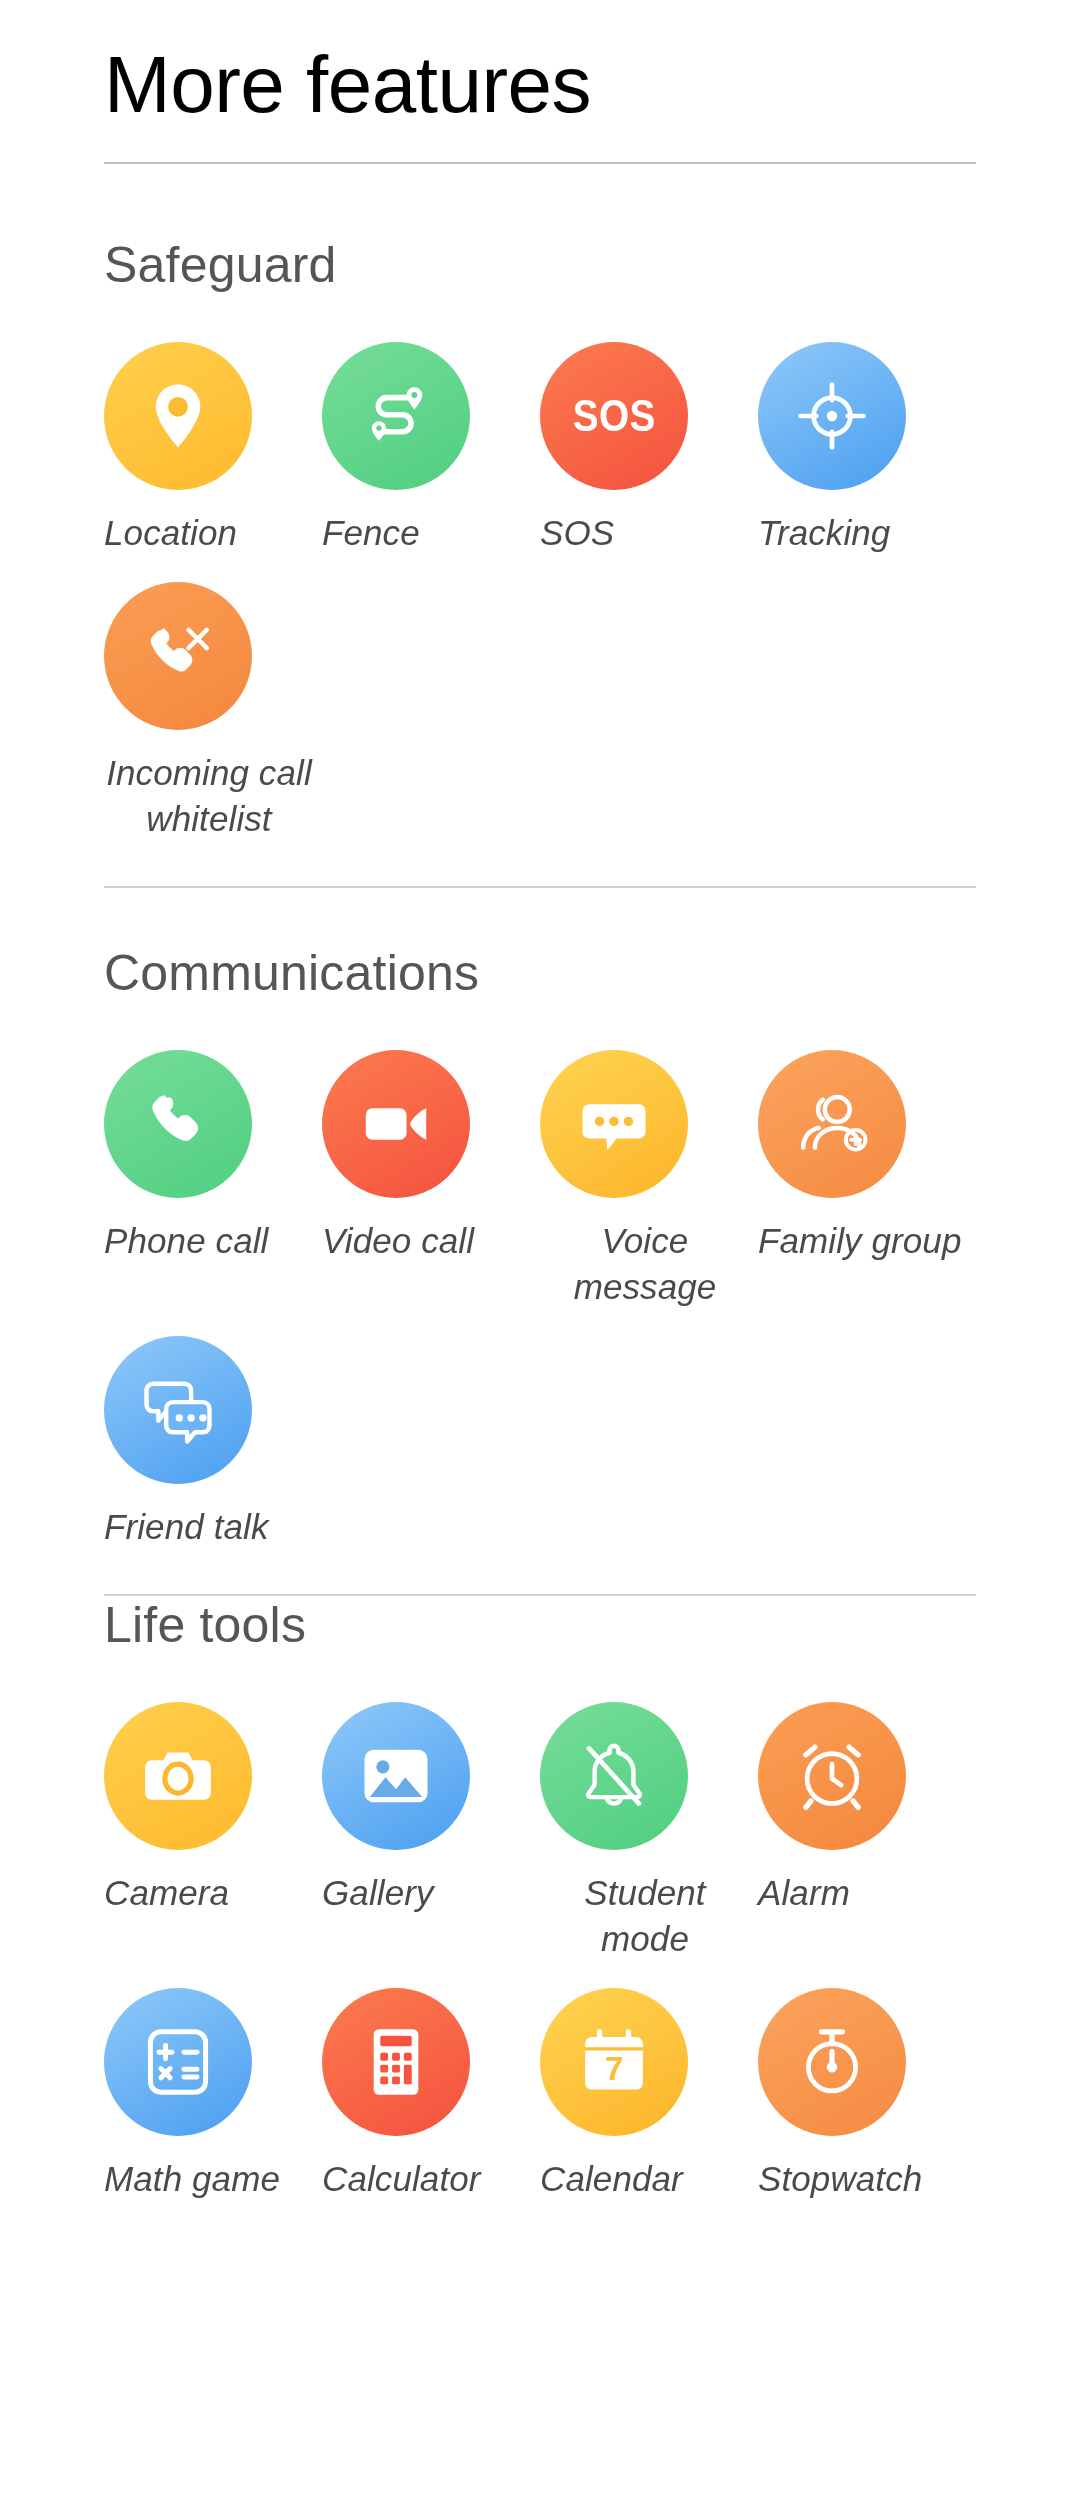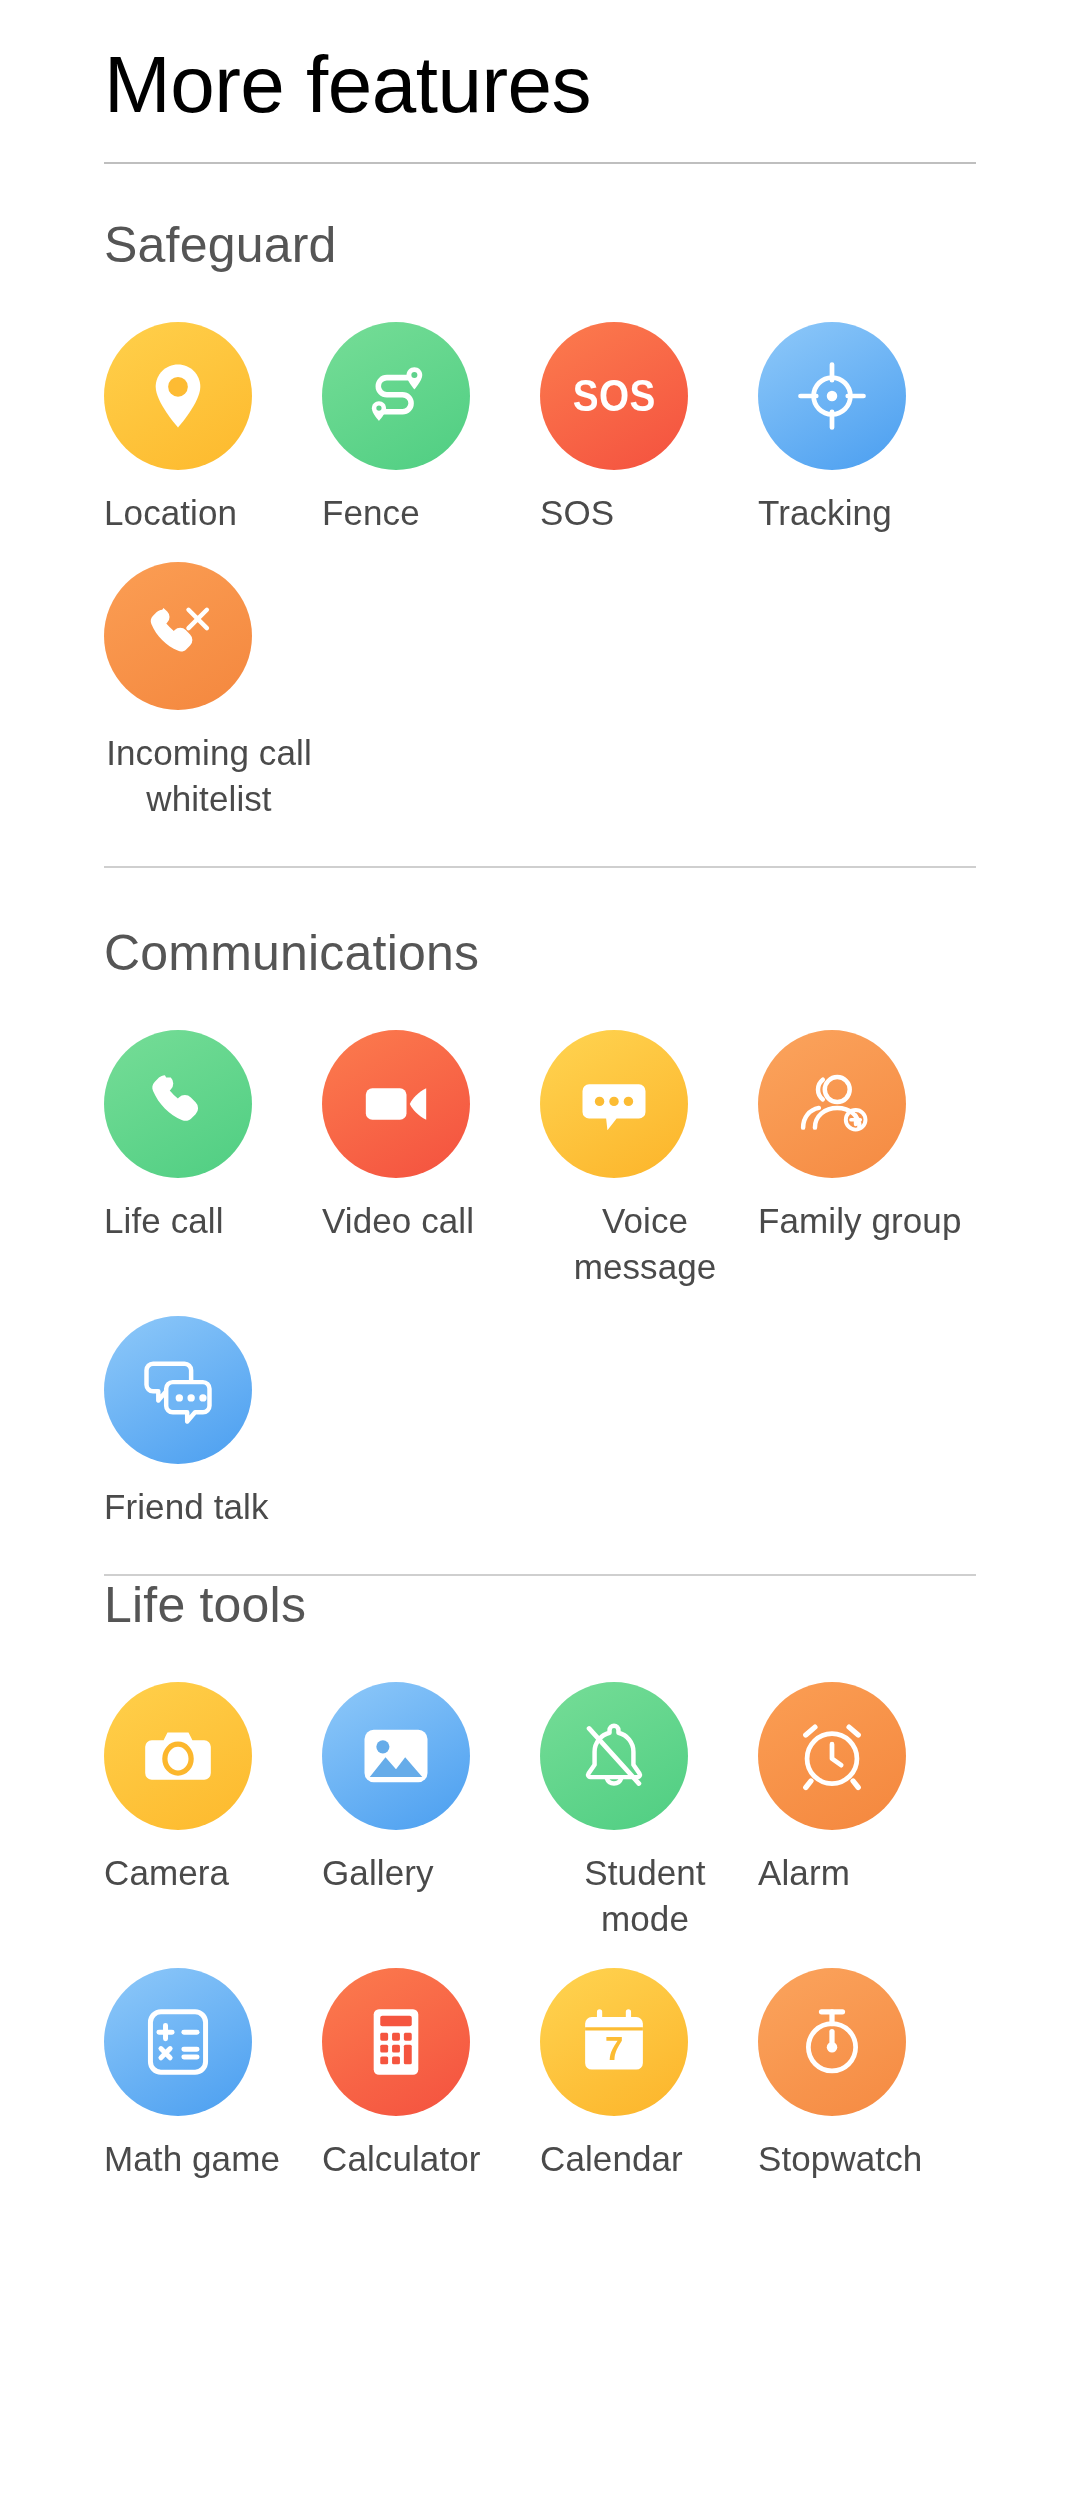--- a/index.html
+++ b/index.html
@@ -42,21 +42,21 @@
 
   
   .section { padding: 0 104px; }
   .section-head {
     font-size: 50px;
     font-weight: 400;
     color: #555555;
     letter-spacing: 0.2px;
     line-height: 58px;
   }
-  .sec-safeguard      { padding-top: 52px; }
+  .sec-safeguard      { padding-top: 72px; }
   .sec-communications { padding-top: 56px; }
   .sec-lifetools      { }
 
   .section-rule {
     height: 2px;
     background: #cfcfcf;
     margin: 0 104px;
   }
   .rule-gap-top    { margin-top: 44px; }
 
@@ -84,20 +84,21 @@
     position: relative;
   }
   .tile-label {
     margin-top: 20px;
     font-size: 35px;
     line-height: 46px;
     color: #4a4a4a;
     text-align: center;
     max-width: 210px;
     letter-spacing: 0.1px;
+    font-style: italic;
   }
 
   
   .g-yellow  { background: linear-gradient(150deg,#ffd04b 0%,#fdb92d 100%); }
   .g-yellow2 { background: linear-gradient(150deg,#ffd451 0%,#fcb42a 100%); }
   .g-green   { background: linear-gradient(150deg,#76dd97 0%,#4fce82 100%); }
   .g-red     { background: linear-gradient(150deg,#fc7c4e 0%,#f4513f 100%); }
   .g-blue    { background: linear-gradient(150deg,#8fc9f9 0%,#4a9ef0 100%); }
   .g-orange  { background: linear-gradient(150deg,#fb9e54 0%,#f4873e 100%); }
   .g-orange2 { background: linear-gradient(150deg,#fba45d 0%,#f58a42 100%); }
@@ -185,21 +186,21 @@
   <div class="section sec-communications">
     <div class="section-head">Communications</div>
     <div class="grid">
 
       <div class="tile">
         <div class="tile-icon g-green">
           <svg class="icon-svg" viewBox="0 0 64 64">
             <path d="M22 10c-1.7 0-3.3.7-4.5 1.9l-3.3 3.3c-1.8 1.8-2.3 4.5-1.2 6.8 4.4 10.2 12.1 17.9 22.3 22.3 2.3 1 5 .6 6.8-1.2l3.3-3.3a6.4 6.4 0 0 0 0-9.1l-3.6-3.6a6.4 6.4 0 0 0-9.1 0l-.8.8a47 47 0 0 1-6.2-6.2l.8-.8a6.4 6.4 0 0 0 0-9.1L23 11.9A6.3 6.3 0 0 0 22 10z" fill="#fff"></path>
           </svg>
         </div>
-        <div class="tile-label">Life call</div>
+        <div class="tile-label">Phone call</div>
       </div>
 
       <div class="tile">
         <div class="tile-icon g-red">
           <svg class="icon-svg" viewBox="0 0 64 64">
             <rect x="9" y="20" width="31" height="24" rx="5" fill="#fff"></rect>
             <path d="M55 20c-6 3-10.5 7.6-12.5 12 2 4.4 6.5 9 12.5 12z" fill="#fff"></path>
           </svg>
         </div>
         <div class="tile-label">Video call</div>

